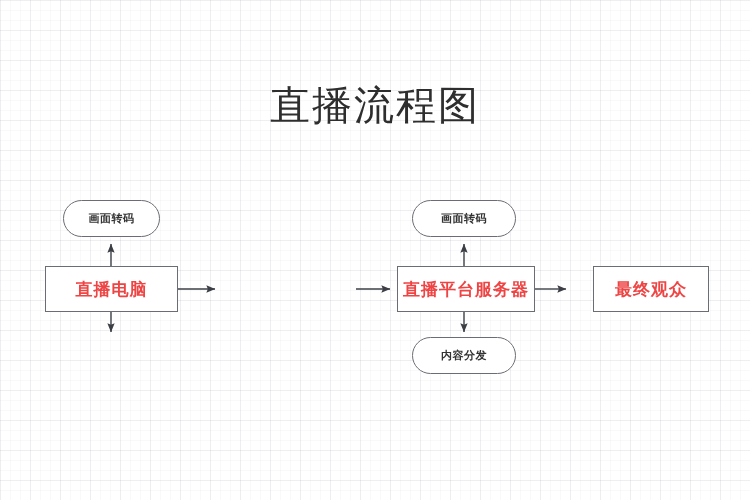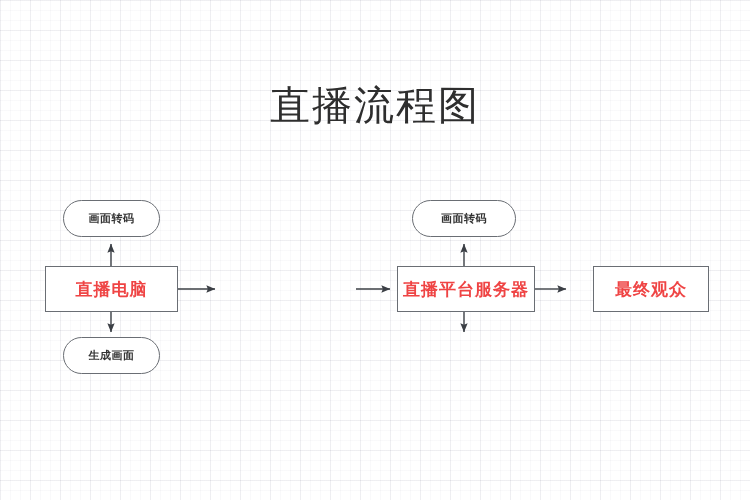--- a/index.html
+++ b/index.html
@@ -103,22 +103,22 @@
   </div>
 
   <div class="node primary" style="left:573px; top:266px; width:116px; height:46px;margin-left:20px;">
     <span>最终观众</span>
   </div>
 
   <div class="node aux" style="left:63px; top:200px; width:97px; height:37px;">
     <span>画面转码</span>
   </div>
 
-  <div class="node aux" style="left:63px; top:337px; width:97px; height:37px;">
-    <span>生成画面</span>
-  </div>
 
   <div class="node aux" style="left:412px; top:200px; width:104px; height:37px;">
     <span>画面转码</span>
   </div>
 
+  <div class="node aux" style="left:412px; top:337px; width:104px; height:37px;">
+    <span>内容分发</span>
+  </div>
 
 </div>
 
 </body></html>

